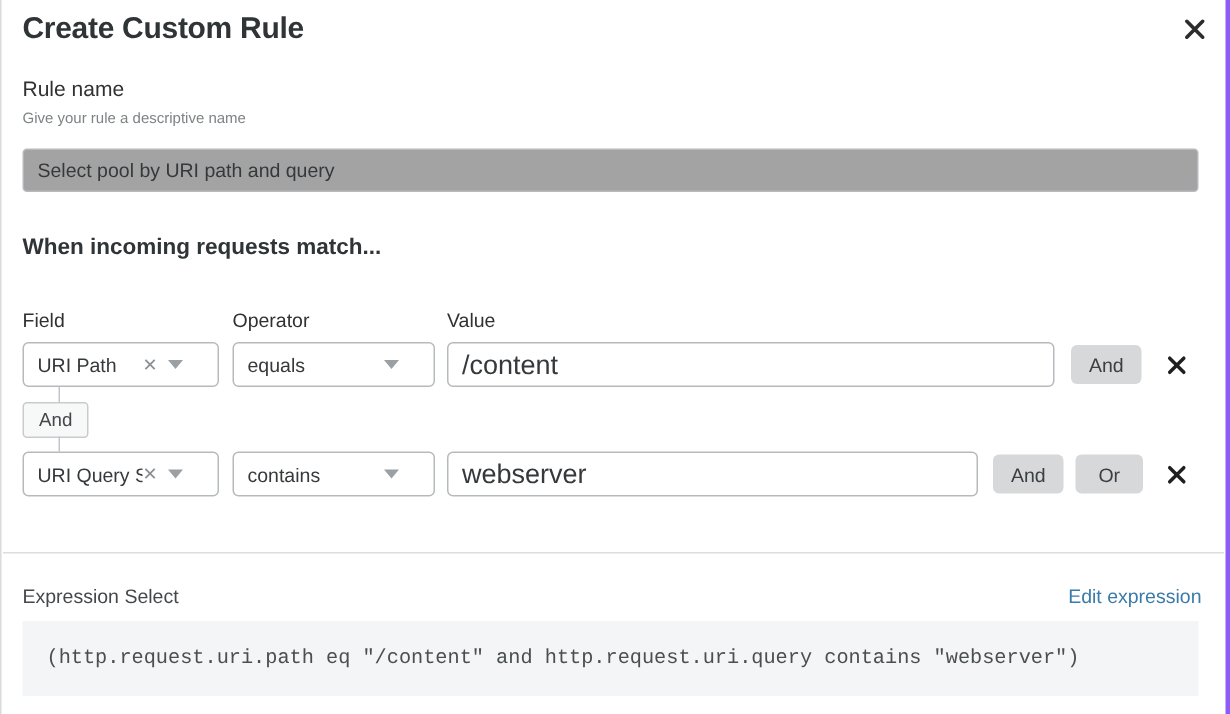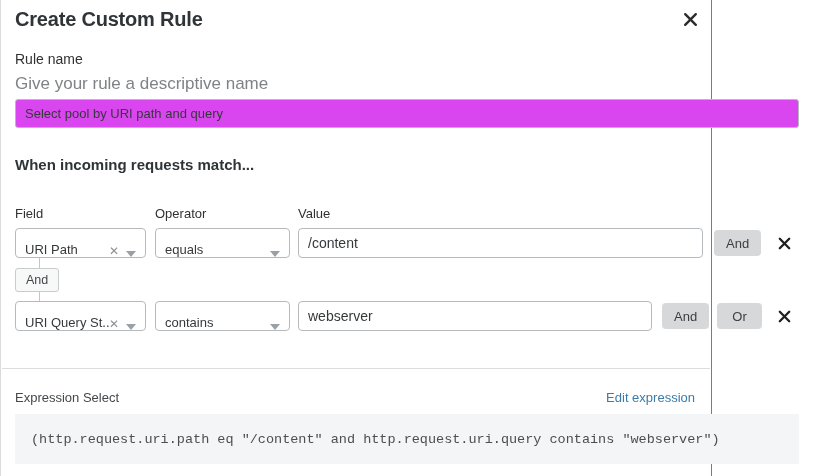--- a/index.html
+++ b/index.html
@@ -9,25 +9,25 @@
   body {
     width: 820px;
     height: 476px;
     background: #ffffff;
     font-family: "Liberation Sans", sans-serif;
     color: #313131;
     overflow: hidden;
   }
   .dialog {
     position: relative;
-    width: 712px;
+    width: 820px;
     height: 476px;
     box-sizing: border-box;
     border-left: 1px solid #d9dbdd;
-    border-right: 1px solid #8b5cf6;
+    border-right: 3px solid #8b5cf6;
     background: #ffffff;
   }
   
   .dialog-title {
     position: absolute;
     left: 14px;
     top: 8px;
     font-size: 20px;
     font-weight: bold;
     color: #2f3437;
@@ -53,33 +53,33 @@
     position: absolute;
     left: 14px;
     top: 51px;
     font-size: 14px;
     color: #313131;
   }
   .rule-name-help {
     position: absolute;
     left: 14px;
     top: 74px;
-    font-size: 17px;
+    font-size: 10px;
     color: #7f8385;
   }
   .rule-name-input {
     position: absolute;
     left: 14px;
     top: 99px;
     width: 784px;
     height: 29px;
     box-sizing: border-box;
     border: 1px solid #b6babd;
     border-radius: 3px;
-    background: #d946ef;
+    background: #a3a3a3;
     font-family: "Liberation Sans", sans-serif;
     font-size: 13px;
     color: #36393b;
     padding: 0 9px;
     outline: none;
   }
   
   .section-heading {
     position: absolute;
     left: 14px;
@@ -108,22 +108,22 @@
   .cond-row.row2 { top: 301px; }
 
   .select-box {
     position: absolute;
     box-sizing: border-box;
     height: 30px;
     border: 1px solid #b6babd;
     border-radius: 4px;
     background: #ffffff;
     display: flex;
-    align-items: flex-end;
-    padding: 0 6px 0 9px;
+    align-items: center;
+    padding: 0 20px 0 9px;
     cursor: pointer;
   }
   .select-box .sel-text {
     font-size: 13px;
     color: #36393b;
     white-space: nowrap;
     overflow: hidden;
     flex: 1 1 auto;
   }
   .select-box .clear-x {
@@ -147,21 +147,21 @@
   .operator-select { left: 154px; width: 135px; }
 
   .value-input {
     position: absolute;
     box-sizing: border-box;
     height: 30px;
     border: 1px solid #b6babd;
     border-radius: 4px;
     background: #ffffff;
     font-family: "Liberation Sans", sans-serif;
-    font-size: 14px;
+    font-size: 18px;
     color: #36393b;
     padding: 0 9px;
     outline: none;
   }
   .row1 .value-input { left: 297px; width: 405px; }
   .row2 .value-input { left: 297px; width: 354px; }
 
   .logic-btn {
     position: absolute;
     box-sizing: border-box;

